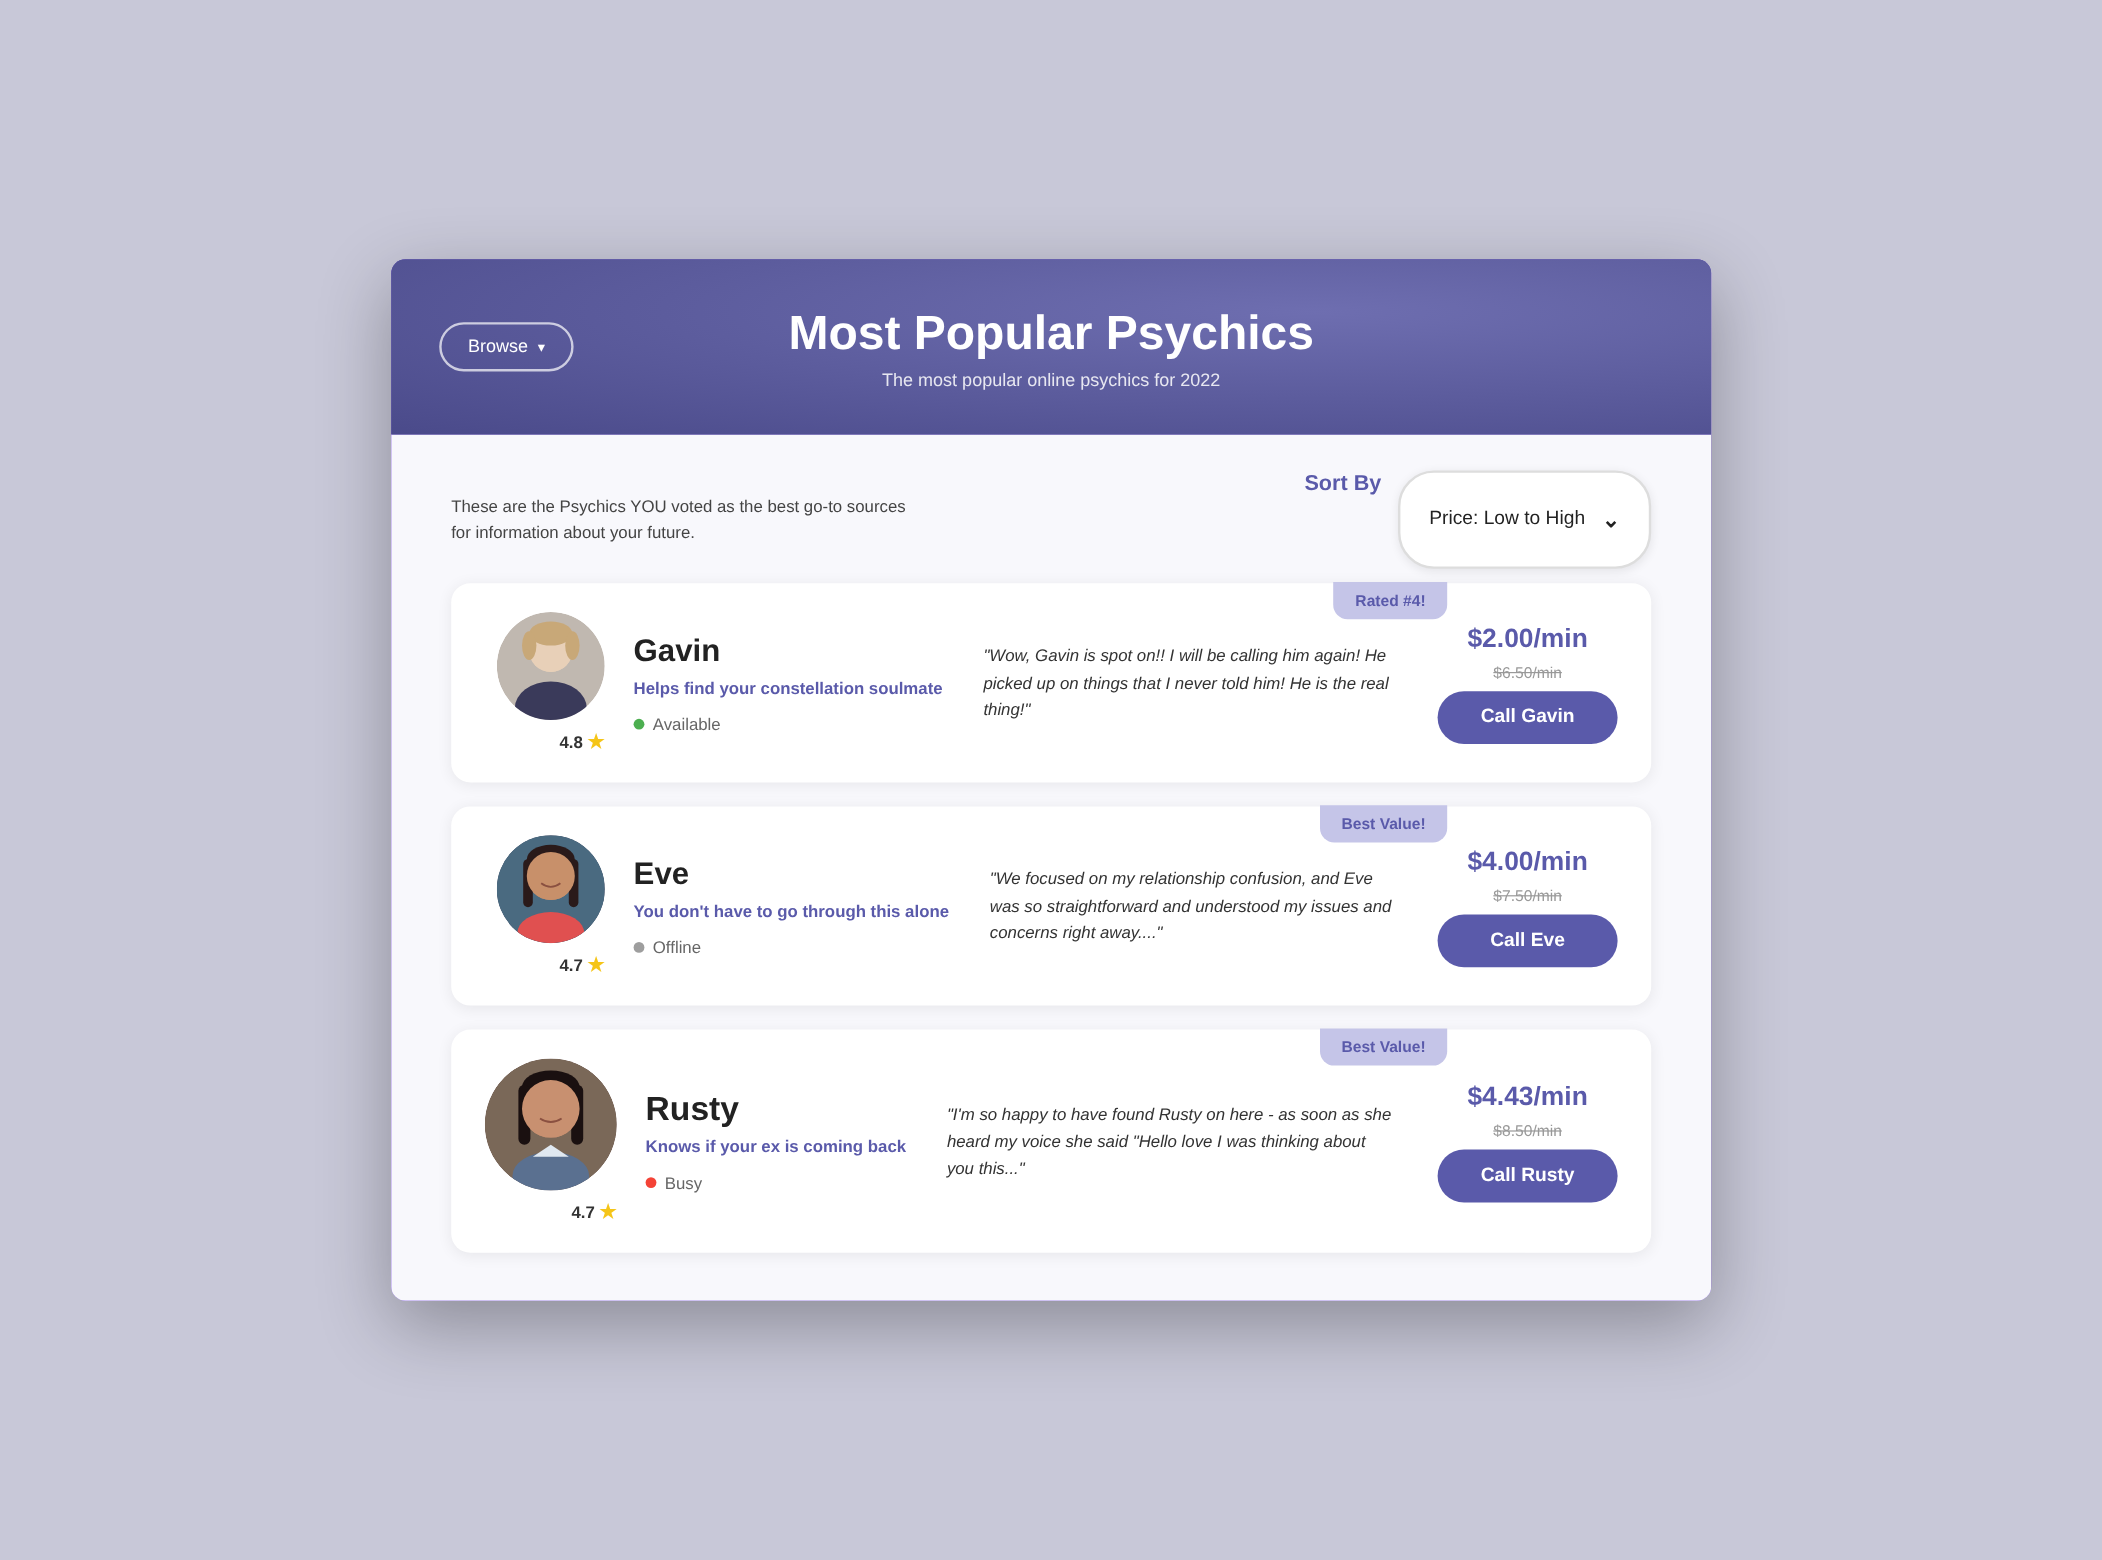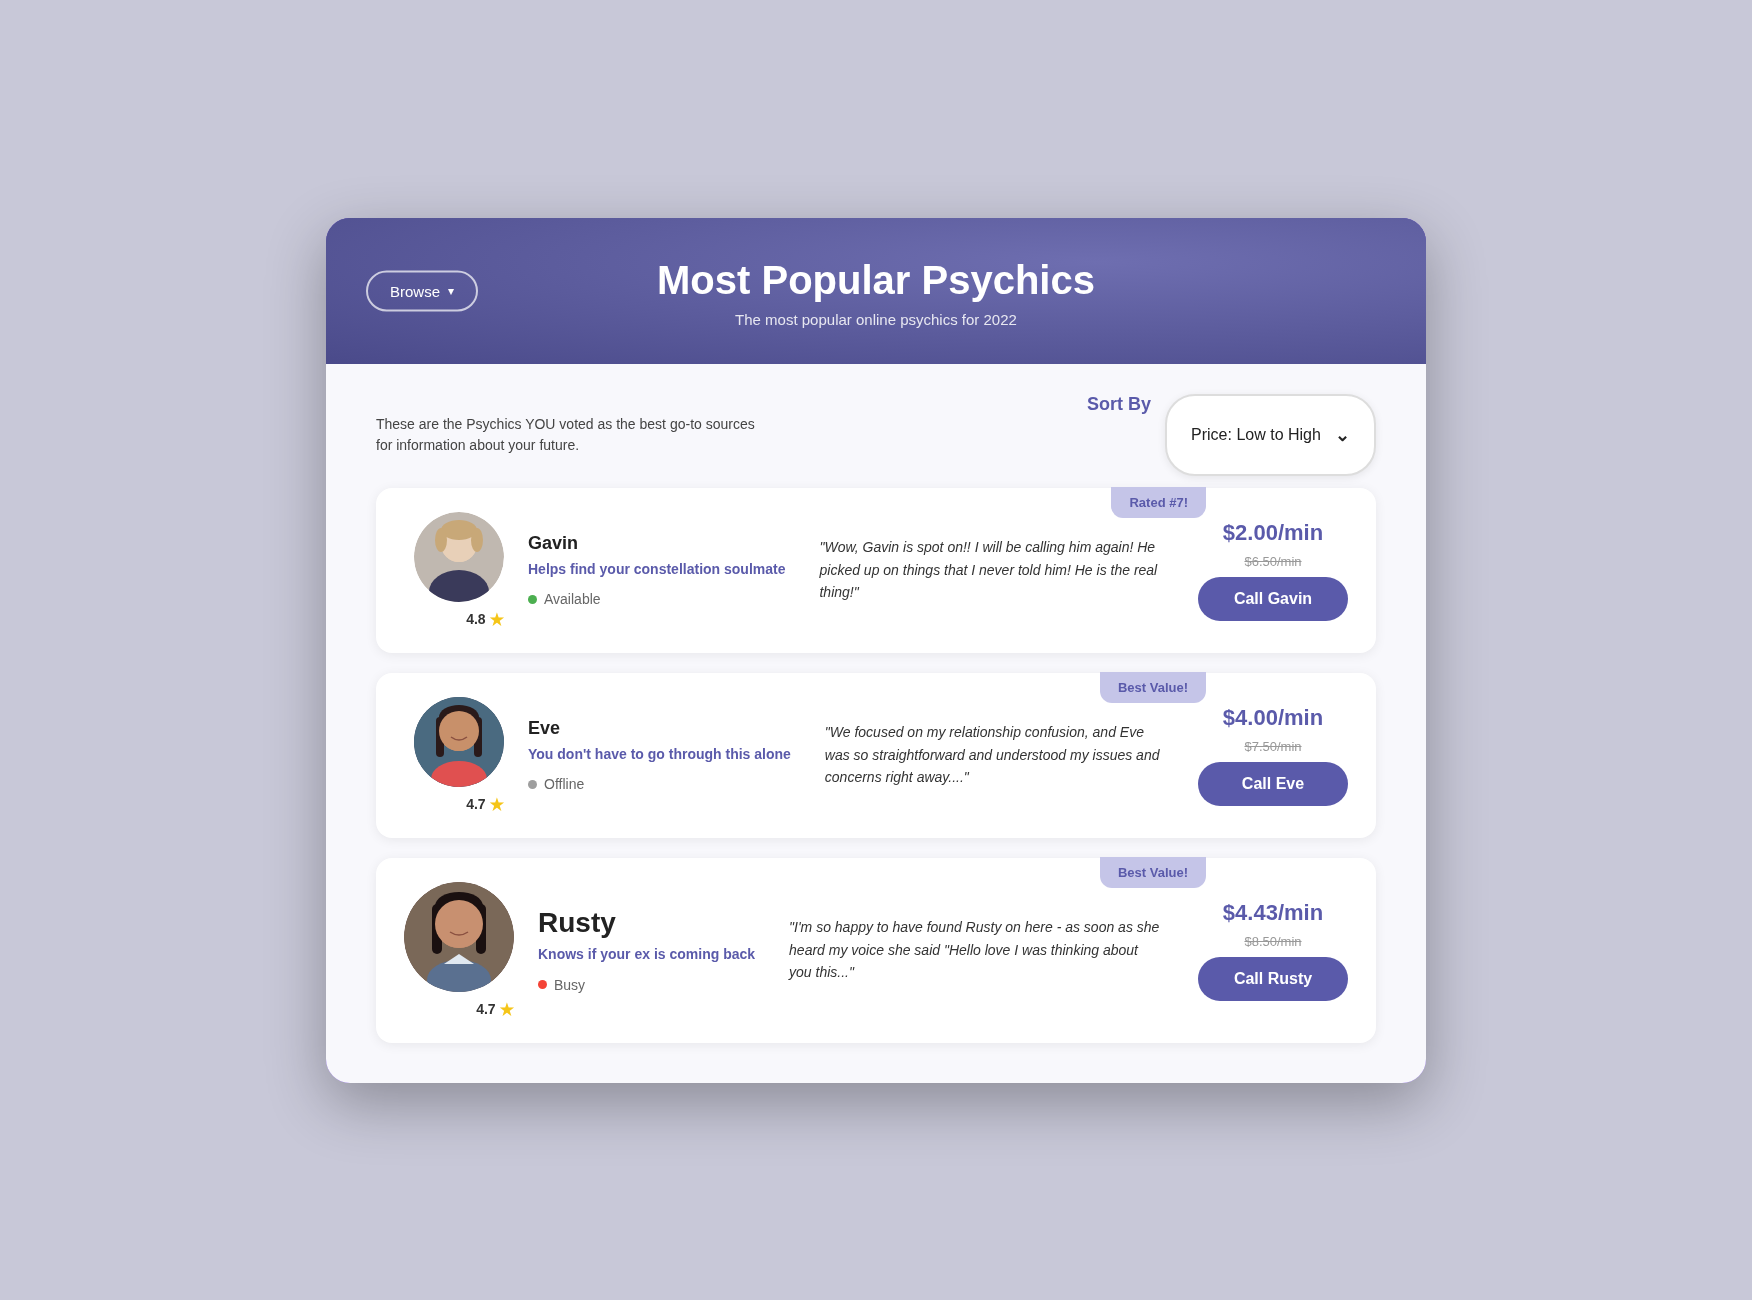--- a/index.html
+++ b/index.html
@@ -8,21 +8,21 @@
       background: #c8c8d8;
       display: flex;
       align-items: center;
       justify-content: center;
       min-height: 100vh;
       font-family: -apple-system, BlinkMacSystemFont, 'Segoe UI', sans-serif;
     }
 
     .app-container {
       width: 1100px;
-      border-radius: 24px;
+      border-radius: 12px;
       overflow: hidden;
       box-shadow: 0 20px 60px rgba(0,0,0,0.3);
       background: #8b5cf6;
     }
 
     
     .header {
       background: #5a5a9a;
       background-image: radial-gradient(ellipse at 70% 30%, #6e6eb0 0%, #4a4a8a 100%);
       padding: 40px 60px 36px;
@@ -162,21 +162,21 @@
       color: #f5c518;
       font-size: 16px;
     }
 
     
     .card-info {
       min-width: 200px;
     }
 
     .psychic-name {
-      font-size: 18px;
+      font-size: 26px;
       font-weight: 700;
       color: #222;
       margin-bottom: 6px;
     }
 
     .psychic-tagline {
       font-size: 14px;
       color: #5a5aaa;
       font-weight: 700;
       line-height: 1.4;
@@ -292,21 +292,21 @@
         <span class="sort-label">Sort By</span>
         <div class="sort-dropdown">
           <span>Price: Low to High</span>
           <span class="down-arrow">⌄</span>
         </div>
       </div>
     </div>
 
     <div class="card">
       <div class="card-badge">
-        <span>Rated #7!</span>
+        <span>Rated #4!</span>
       </div>
       <div class="avatar-section">
         <div class="svg-avatar">
           <svg width="90" height="90" viewBox="0 0 90 90" xmlns="http://www.w3.org/2000/svg">
             <circle cx="45" cy="45" r="45" fill="#c0b8b0"></circle>
             <circle cx="45" cy="32" r="18" fill="#e8d0b8"></circle>
             <ellipse cx="45" cy="80" rx="30" ry="22" fill="#3a3a5a"></ellipse>
             <circle cx="45" cy="32" r="18" fill="#e8d0b8"></circle>
 
             <ellipse cx="45" cy="18" rx="18" ry="10" fill="#c8a878"></ellipse>

